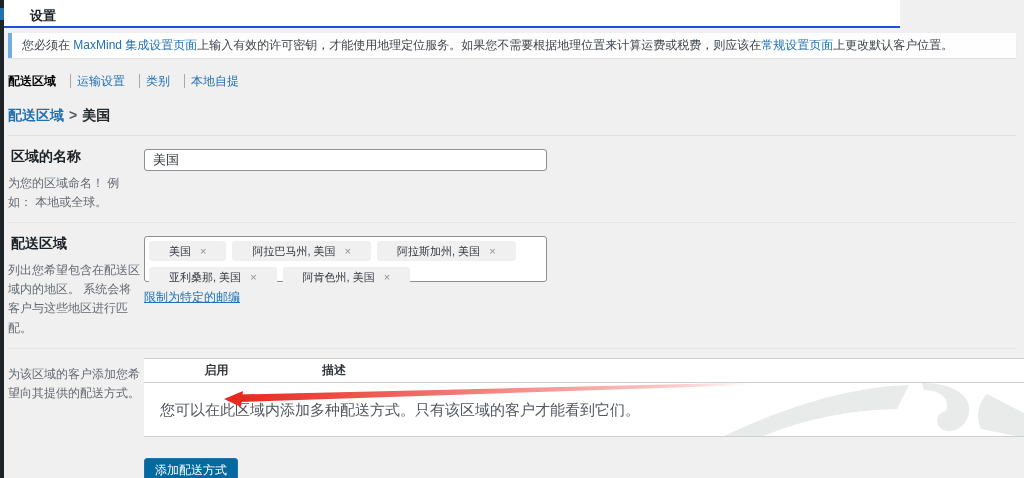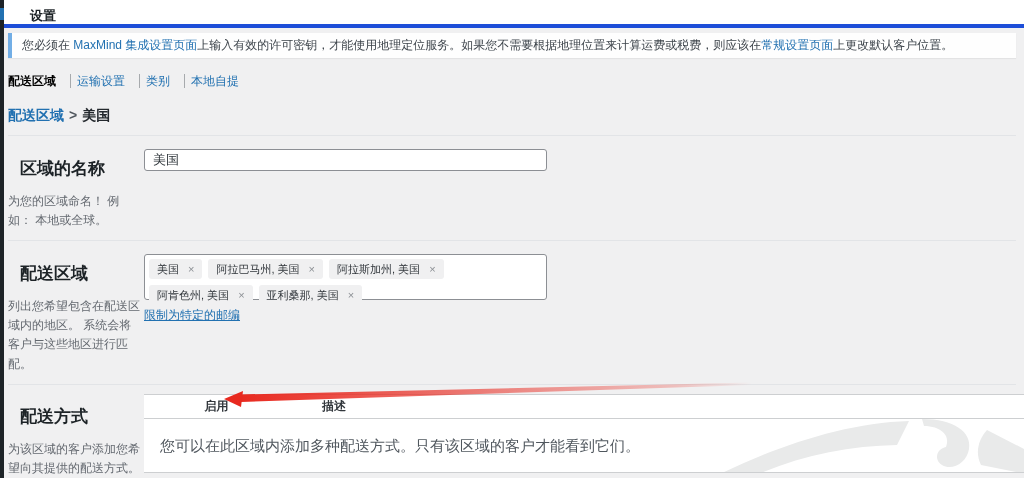--- a/index.html
+++ b/index.html
@@ -4,21 +4,21 @@
 <style>
   * { box-sizing: border-box; }
   body { margin:0; font-family:"Liberation Sans", sans-serif; background:#fff; }
   .screen { position:relative; width:1024px; height:478px; background:#f0f0f1; overflow:hidden; }
 
   
   .admin-strip { position:absolute; left:0; top:0; width:4px; height:478px; background:#1d2327; z-index:6; }
   .admin-strip .active-seg { position:absolute; top:8px; left:0; width:4px; height:12px; background:#2271b1; }
 
   
-  .topbar { position:absolute; left:0; top:0; width:1024px; height:28px; background:#fff; border-bottom:4px solid #1d4ed8; z-index:2; }
+  .topbar { position:absolute; left:0; top:0; width:900px; height:28px; background:#fff; border-bottom:2px solid #1d4ed8; z-index:2; }
   .topbar .page-title { margin:0; padding:7px 0 0 30px; font-size:13px; font-weight:bold; color:#1d2327; }
 
   .content { position:absolute; left:8px; top:33px; width:1008px; z-index:3; }
 
   
   .notice { background:#fefefe; border-left:4px solid #72aee6; box-shadow:0 1px 1px rgba(0,0,0,.05); padding:4px 10px; font-size:12px; color:#3c434a; line-height:1.4; }
   .notice a { color:#2271b1; text-decoration:none; cursor:pointer; }
 
   
   .tabs { margin-top:15px; font-size:12px; line-height:1.4; }
@@ -29,28 +29,28 @@
   
   .breadcrumb { margin-top:17px; font-size:14px; font-weight:bold; }
   .breadcrumb a { color:#2271b1; text-decoration:none; cursor:pointer; }
   .breadcrumb .sep { color:#50575e; padding:0 5px; }
   .breadcrumb .current { color:#23282d; }
 
   
   .section { display:flex; border-top:1px solid #e2e4e7; margin-top:10px; padding-top:9px; }
   .section:first-of-type { margin-top:12px; }
   .label-col { width:136px; flex:none; }
-  .label-col .sec-title { margin:12px; font-size:17px; font-weight:bold; color:#1d2327; }
+  .label-col .sec-title { margin:3px; font-size:14px; font-weight:bold; color:#1d2327; }
   .label-col .sec-desc { margin:8px 0 0; font-size:12px; color:#646970; line-height:1.6; width:132px; }
   .field-col { flex:1; padding-top:4px; }
 
   .zone-name-input { width:403px; height:22px; border:1px solid #8c8f94; border-radius:3px; padding:0 8px; font-size:13px; color:#2c3338; background:#fff; font-family:"Liberation Sans", sans-serif; }
 
   .region-select { width:403px; height:46px; border:1px solid #8c8f94; border-radius:3px; background:#fff; padding:4px; display:flex; flex-wrap:wrap; align-content:flex-start; gap:6px; cursor:text; }
-  .tag { background:#f0f0f1; border-radius:3px; padding:3px 8px; font-size:11px; color:#32373c; white-space:nowrap; line-height:1.3; }
+  .tag { background:#f0f0f1; border-radius:3px; padding:3px 20px; font-size:11px; color:#32373c; white-space:nowrap; line-height:1.3; }
   .tag .remove-x { color:#8b8f94; margin-left:9px; cursor:pointer; font-size:11px; }
   .postcode-link { display:inline-block; margin-top:7px; font-size:12px; color:#2271b1; text-decoration:underline; cursor:pointer; }
 
   
   .section.methods { padding-top:5px; }
   .section.methods .label-col { padding-top:3px; }
   .methods-table { width:880px; }
   .thead { display:flex; align-items:center; background:#fff; border-top:1px solid #cdcfd1; border-bottom:1px solid #cdcfd1; height:25px; font-size:12px; font-weight:bold; color:#32373c; }
   .th-title { width:436px; text-align:center; }
   .th-enabled { width:145px; text-align:center; }
@@ -104,30 +104,29 @@
     <div class="section">
       <div class="label-col">
         <h3 class="sec-title">配送区域</h3>
         <p class="sec-desc">列出您希望包含在配送区域内的地区。 系统会将客户与这些地区进行匹配。</p>
       </div>
       <div class="field-col">
         <div class="region-select">
           <span class="tag"><span>美国</span><span class="remove-x">×</span></span>
           <span class="tag"><span>阿拉巴马州, 美国</span><span class="remove-x">×</span></span>
           <span class="tag"><span>阿拉斯加州, 美国</span><span class="remove-x">×</span></span>
+          <span class="tag"><span>亚利桑那, 美国</span><span class="remove-x">×</span></span>
           <span class="tag"><span>阿肯色州, 美国</span><span class="remove-x">×</span></span>
-          <span class="tag"><span>亚利桑那, 美国</span><span class="remove-x">×</span></span>
         </div>
         <a class="postcode-link">限制为特定的邮编</a>
       </div>
     </div>
 
     <div class="section methods">
       <div class="label-col">
-        <h3 class="sec-title">配送方式</h3>
         <p class="sec-desc">为该区域的客户添加您希望向其提供的配送方式。</p>
       </div>
       <div class="field-col">
         <div class="methods-table">
           <div class="thead">
             <div class="th-enabled">启用</div>
             <div class="th-desc">描述</div>
           </div>
           <div class="tbody-row">
             <div class="empty-text">您可以在此区域内添加多种配送方式。只有该区域的客户才能看到它们。</div>

